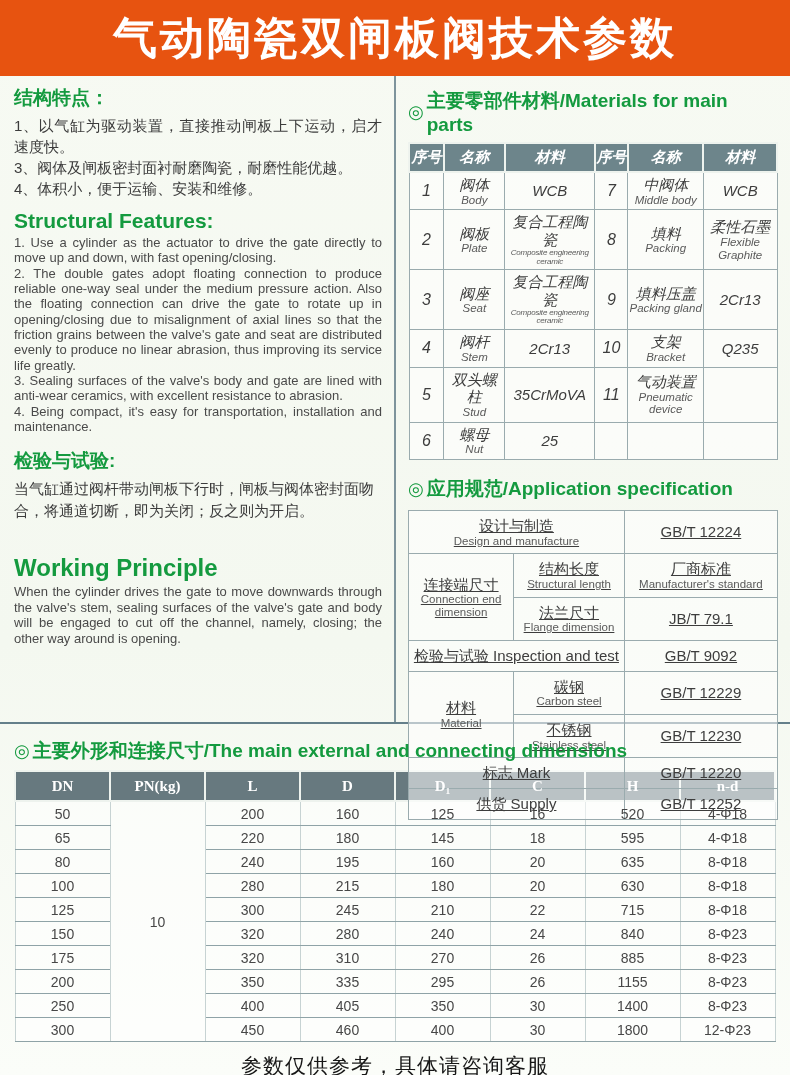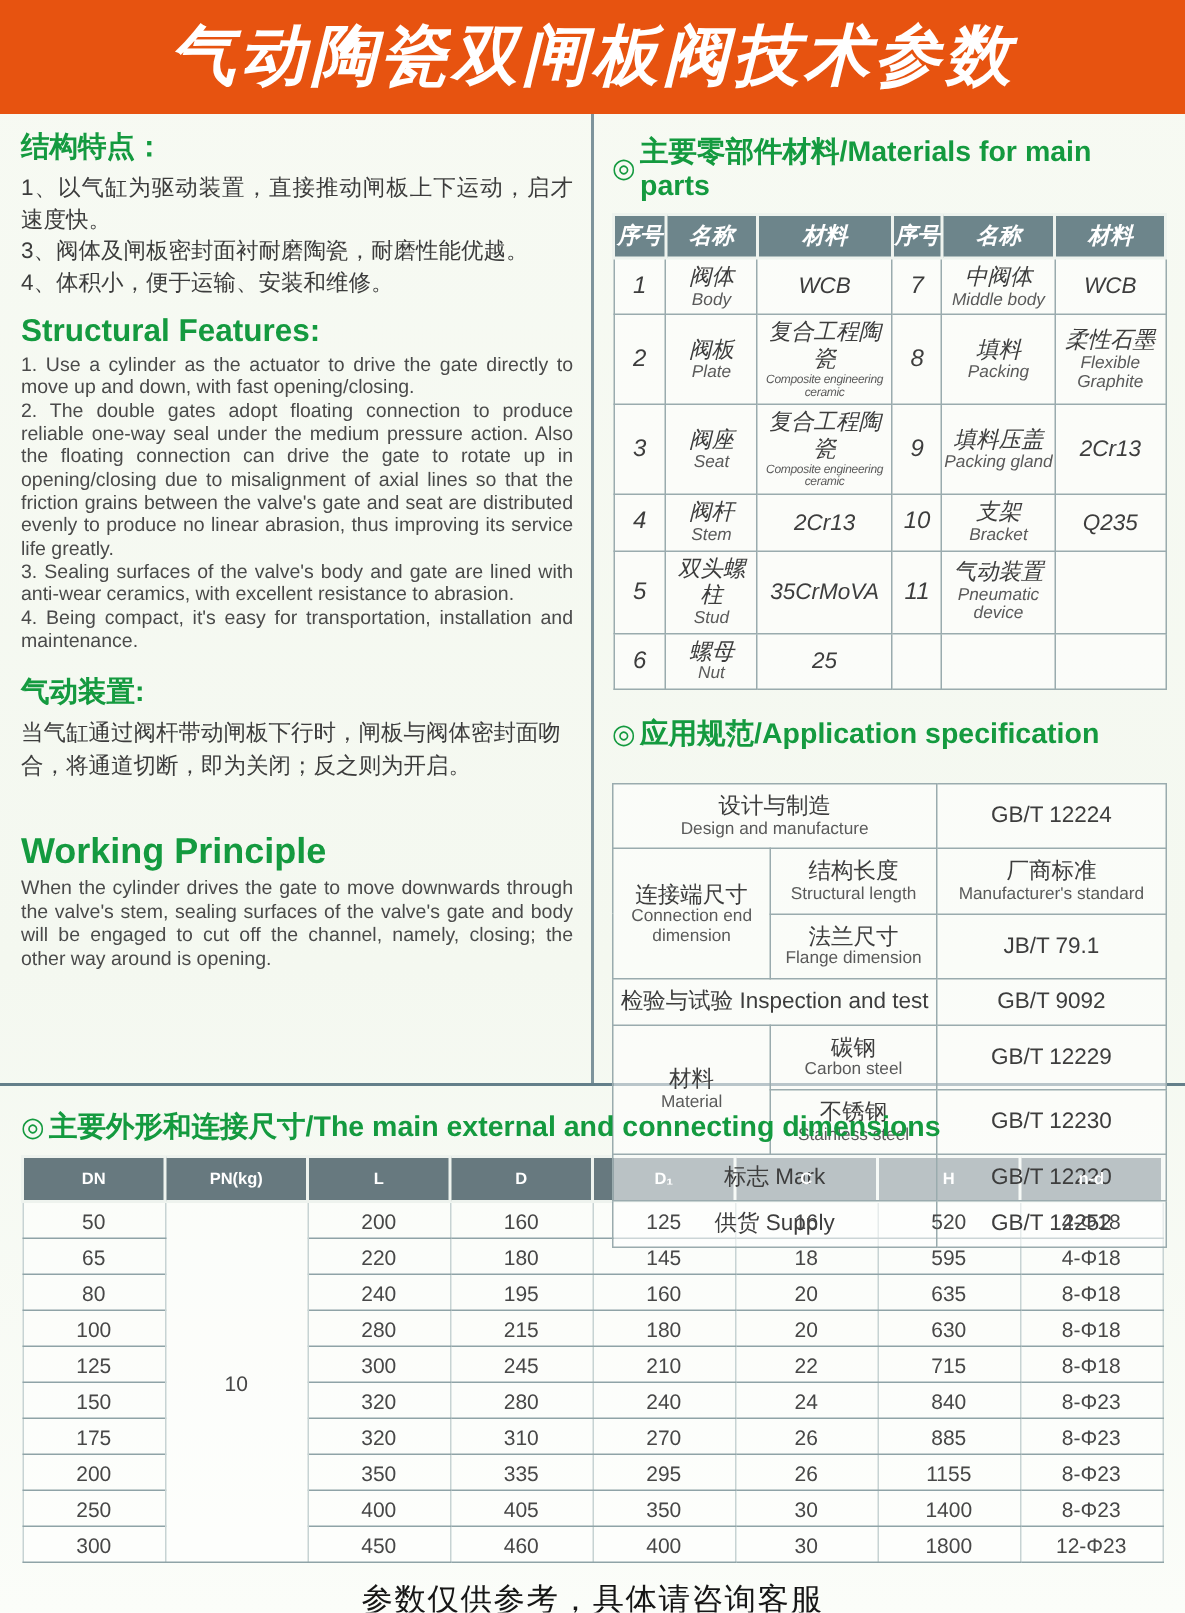--- a/index.html
+++ b/index.html
@@ -7,21 +7,21 @@
     width:790px;height:1075px;
     background:#fdfdfb;
     font-family:"Liberation Sans","DejaVu Sans",sans-serif;
     color:#3d3d3d;
     overflow:hidden;
   }
   .page{width:790px;height:1075px;background:linear-gradient(180deg,#f7faf3 0%,#f4f8f0 60%,#fbfdf9 100%);}
   
   .banner{
     height:76px;background:#e75310;
-    display:flex;align-items:center;justify-content:center;font-style:italic;
+    display:flex;align-items:center;justify-content:center;
   }
   .banner h1{
     margin:0;color:#ffffff;font-size:44px;font-weight:900;
     letter-spacing:3px;line-height:1;
   }
   
   .two-col{display:flex;height:648px;border-bottom:2px solid #647f8a;box-sizing:border-box;}
   .left-col{width:396px;box-sizing:border-box;border-right:2px solid #7e949c;padding:7px 12px 0 14px;}
   .right-col{flex:1;box-sizing:border-box;padding:8px 12px 0 12px;}
   .cn-h{margin:2px 0 4px 0;font-size:19px;font-weight:bold;color:#149a3f;}
@@ -42,31 +42,31 @@
   .materials-table{width:100%;border-collapse:collapse;table-layout:fixed;font-style:italic;}
   .materials-table th{
     background:#6d858b;color:#fff;font-size:15px;font-weight:bold;
     border:2px solid #eef3ee;padding:4px 0;
   }
   .materials-table td{
     border:1px solid #9aabae;text-align:center;vertical-align:middle;
     padding:3px 1px;background:rgba(255,255,255,.55);
   }
   
-  .app-table{width:100%;border-collapse:collapse;table-layout:fixed;margin-top:20px;}
+  .app-table{width:100%;border-collapse:collapse;table-layout:fixed;margin-top:8px;text-decoration:underline;}
   .app-table td{
     border:1px solid #9aabae;text-align:center;vertical-align:middle;
     padding:6px 2px;background:rgba(255,255,255,.55);
   }
   
   .bottom{padding:10px 14px 0 14px;}
   .dims-table{width:100%;border-collapse:collapse;table-layout:fixed;margin-top:4px;}
   .dims-table th{
-    background:#67797f;color:#fff;font-size:11px;font-weight:bold;
-    border:2px solid #eef3ee;padding:4px 0;height:20px;
+    background:#67797f;color:#fff;font-size:15px;font-weight:bold;
+    border:2px solid #eef3ee;padding:4px 0;height:20px;font-family:Liberation Serif, serif;
   }
   .dims-table td{
     border-top:1px solid #8fa3a7;border-bottom:1px solid #8fa3a7;
     border-left:1px solid #c7d3d3;border-right:1px solid #c7d3d3;
     text-align:center;font-size:14px;color:#474747;
     padding:2px 0;height:19px;background:rgba(255,255,255,.5);
   }
   .dims-table td.pn-cell{font-size:14px;color:#474747;}
   
   .footer{
@@ -94,21 +94,21 @@
         </div>
 
       <h2 class="en-h">Structural Features:</h2>
       <div class="en-list" id="enFeatures">
           <p>1. Use a cylinder as the actuator to drive the gate directly to move up and down, with fast opening/closing.</p>
           <p>2. The double gates adopt floating connection to produce reliable one-way seal under the medium pressure action. Also the floating connection can drive the gate to rotate up in opening/closing due to misalignment of axial lines so that the friction grains between the valve's gate and seat are distributed evenly to produce no linear abrasion, thus improving its service life greatly.</p>
           <p>3. Sealing surfaces of the valve's body and gate are lined with anti-wear ceramics, with excellent resistance to abrasion.</p>
           <p>4. Being compact, it's easy for transportation, installation and maintenance.</p>
         </div>
 
-      <h2 class="cn-h" style="margin-top:14px;">气动装置:</h2>
+      <h2 class="cn-h" style="margin-top:14px;">检验与试验:</h2>
       <p class="cn-p">当气缸通过阀杆带动闸板下行时，闸板与阀体密封面吻合，将通道切断，即为关闭；反之则为开启。</p>
 
       <h2 class="en-h bigger" style="margin-top:32px;">Working Principle</h2>
       <p class="en-p">When the cylinder drives the gate to move downwards through the valve's stem, sealing surfaces of the valve's gate and body will be engaged to cut off the channel, namely, closing; the other way around is opening.</p>
     </section>
 
     <section class="right-col">
       <h2 class="sec-title">
         <span class="bullseye">◎</span>
         <span>主要零部件材料/Materials for main parts</span>

